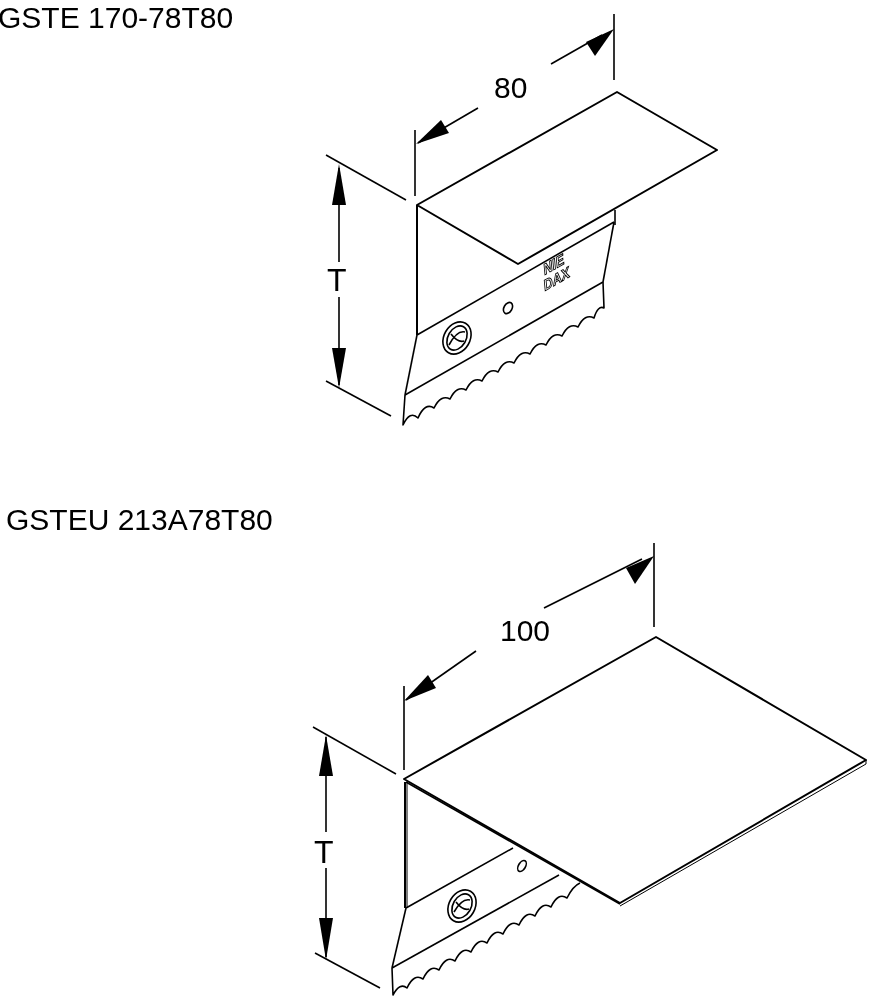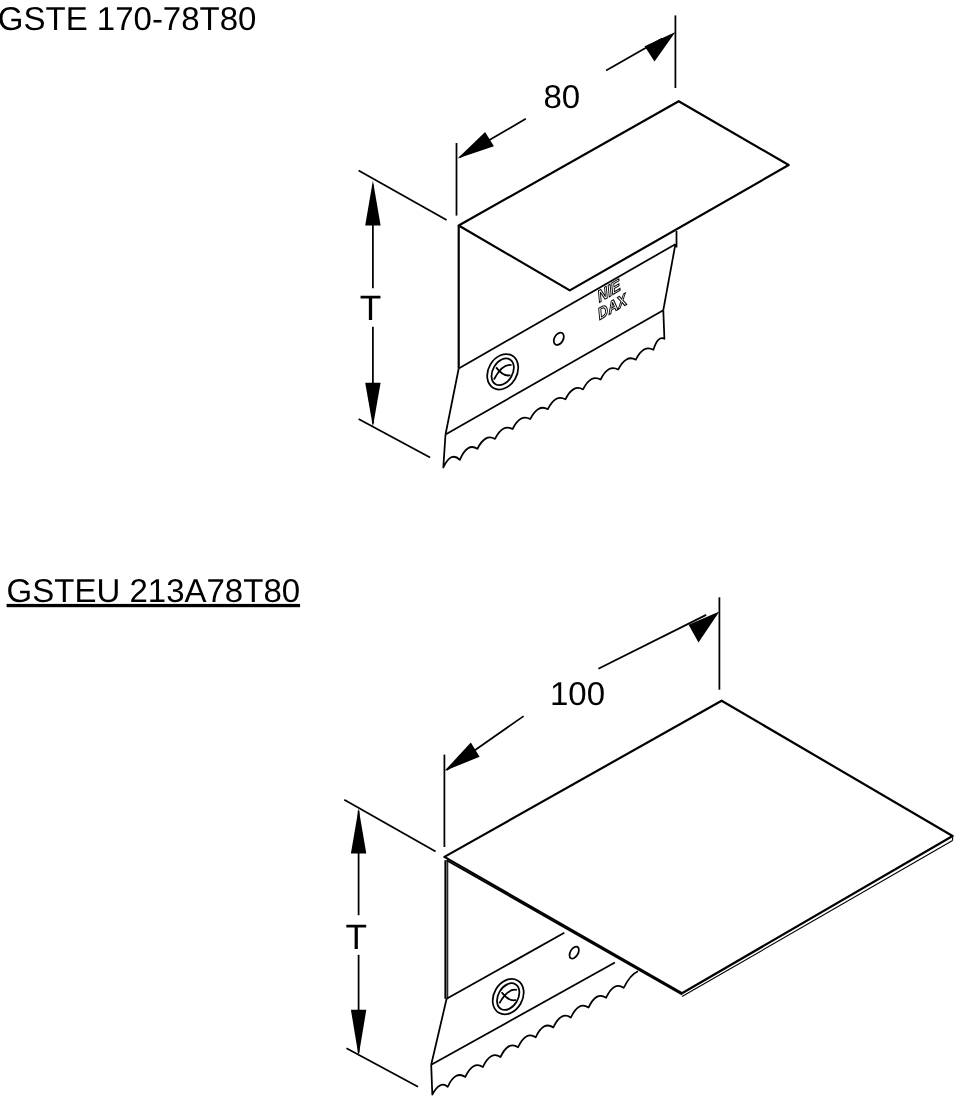--- a/index.html
+++ b/index.html
@@ -1,19 +1,19 @@
 <!DOCTYPE html>
 <html><head>
 <meta charset="utf-8">
 <style>
   html, body { margin:0; padding:0; background:#ffffff; }
   body { width:869px; height:1000px; position:relative; overflow:hidden; font-family:"Liberation Sans", sans-serif; }
   .title { position:absolute; font-family:"Liberation Sans", sans-serif; color:#000; font-size:30px; line-height:1; white-space:nowrap; }
   #title1 { left:-2px; top:3px; }
-  #title2 { left:6px; top:523px;text-decoration:underline; }
+  #title2 { left:6px; top:505px; }
   svg { position:absolute; left:0; top:0; }
   .dimtext { font-family:"Liberation Sans", sans-serif; font-size:30px; fill:#000; }
   .ttext { font-family:"Liberation Sans", sans-serif; font-size:32px; fill:#000; }
 </style>
 </head>
 <body>
 
 <div id="title1" class="title">GSTE 170-78T80</div>
 <div id="title2" class="title">GSTEU 213A78T80</div>
 

